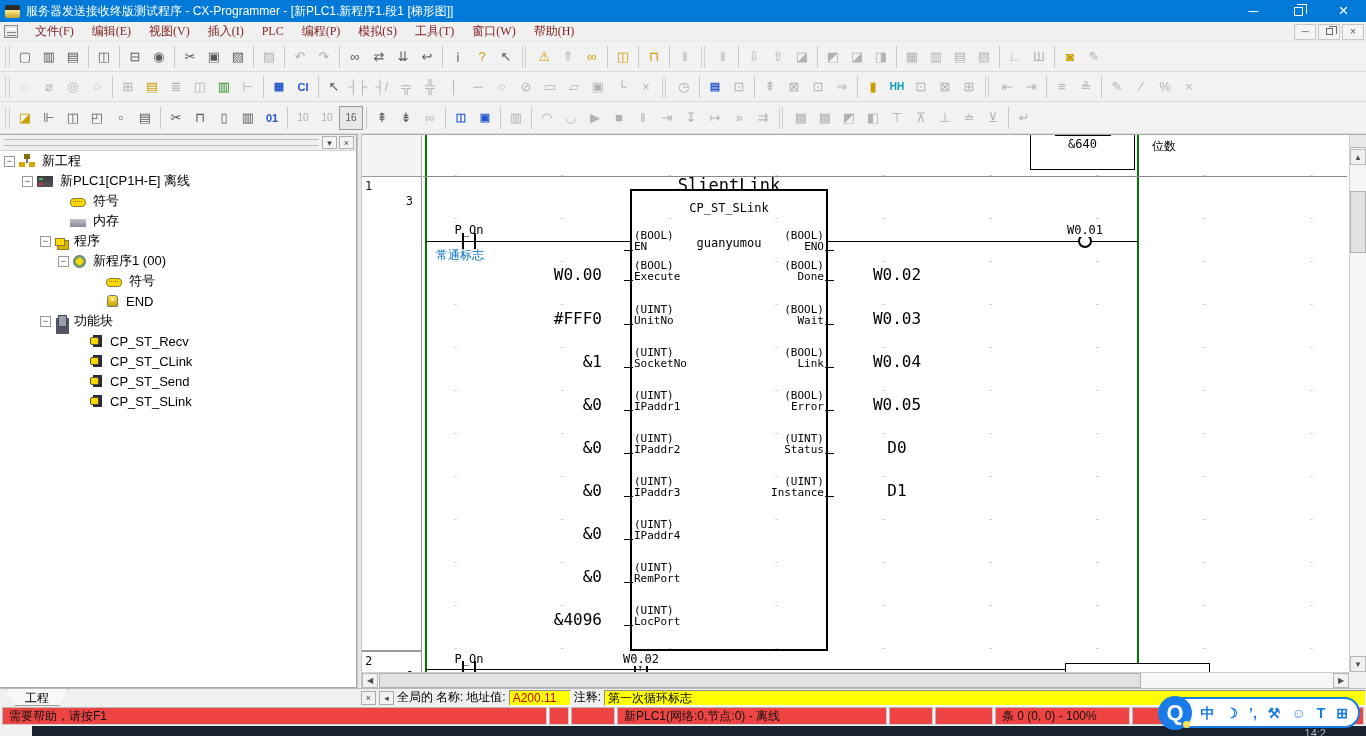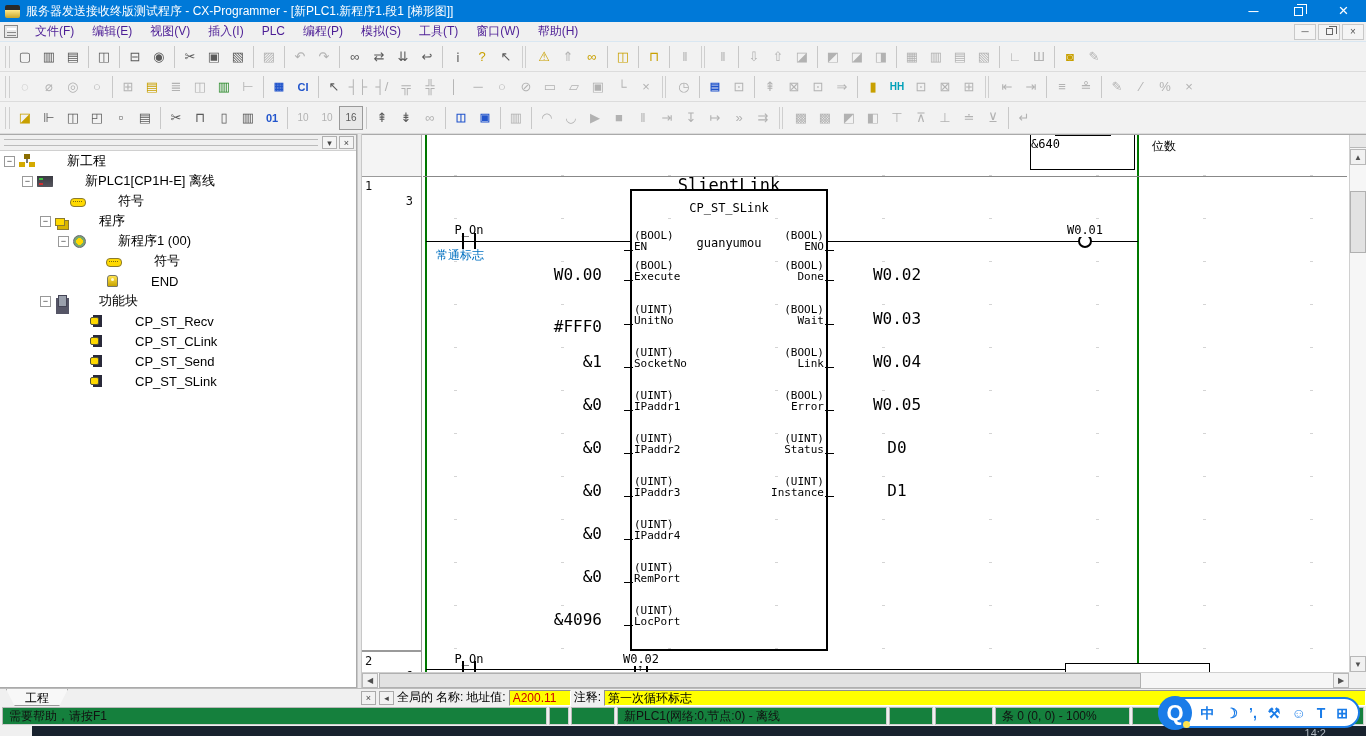--- a/index.html
+++ b/index.html
@@ -12,21 +12,21 @@
     background:linear-gradient(#2a2a2a,#2a2a2a) 0 0/15px 5px no-repeat, linear-gradient(#ffe98a,#c8a52a) 0 5px/15px 8px no-repeat; }
   #title-text { font-size:12px; white-space:nowrap; }
   #titlebar .wbtns { margin-left:auto; display:flex; height:100%; }
   .wbtn { width:45px; height:100%; display:flex; align-items:center; justify-content:center; font-size:14px; color:#fff; }
   .wbtn .rest { width:9px; height:9px; border:1px solid #fff; position:relative; }
   .wbtn .rest::before { content:""; position:absolute; left:2px; top:-4px; width:9px; height:9px; border:1px solid #fff; border-left:none; border-bottom:none; }
 
   
   #menubar { position:absolute; top:22px; left:0; right:0; height:20px; background:#f0f0f0; display:flex; align-items:center; border-bottom:1px solid #d9e7f2; }
   .mdiico { width:14px; height:13px; border:1px solid #888; margin:0 8px 0 4px; background:linear-gradient(#fff,#fff) 2px 2px/9px 2px no-repeat,linear-gradient(#888,#888) 2px 6px/9px 1px no-repeat,linear-gradient(#888,#888) 2px 9px/9px 1px no-repeat,#e8e8e8; }
-  .menu-item { padding:12px 9px; color:#4c1d95; }
+  .menu-item { padding:12px 9px; color:#7f1d1d;font-family:Liberation Serif, serif; }
   #menubar .mdibtns { margin-left:auto; display:flex; margin-right:2px; }
   .mdibtn { width:22px; height:16px; border:1px solid #c8c8c8; background:#f4f4f4; margin-left:2px; font-size:10px; color:#555; display:flex; align-items:center; justify-content:center; }
   .mdibtn .rest { width:7px; height:7px; border:1px solid #666; position:relative; }
   .mdibtn .rest::before{ content:""; position:absolute; left:2px; top:-3px; width:7px; height:7px; border:1px solid #666; border-left:none; border-bottom:none; }
 
   
   .toolbar { position:absolute; left:0; right:0; height:30px; background:#f2f2f2; border-bottom:1px solid #dcdcdc; display:flex; align-items:center; padding-left:2px; }
   #toolbar1 { top:42px; } #toolbar2 { top:72px; } #toolbar3 { top:102px; height:32px; }
   .grip { width:5px; height:22px; margin:0 3px; border-left:1px solid #cfcfcf; border-right:1px solid #cfcfcf; }
   .titem { width:24px; height:24px; display:flex; align-items:center; justify-content:center; font-size:13px; color:#5a5a5a; border:1px solid transparent; flex:none; overflow:hidden; }
@@ -43,21 +43,21 @@
   
   #main { position:absolute; top:134px; left:0; right:0; height:554px; display:flex; }
   
   #treepanel { width:357px; background:#fff; border:1px solid #aaa; border-left:none; position:relative; overflow:hidden; }
   #treehdr { height:16px; background:#f0f0f0; border-bottom:1px solid #d0d0d0; display:flex; align-items:center; }
   #treehdr .griplines { flex:1; height:7px; margin:0 4px; border-top:1px solid #bbb; border-bottom:1px solid #bbb; }
   .thbtn { width:15px; height:13px; border:1px solid #b0b0b0; background:#f4f4f4; font-size:9px; color:#444; display:flex; align-items:center; justify-content:center; margin-right:2px; }
   .tree-row { height:20px; display:flex; align-items:center; white-space:nowrap; color:#000; font-size:13px; }
   .texp { width:11px; height:11px; border:1px solid #999; background:#fff; font-size:9px; line-height:9px; text-align:center; color:#333; margin-right:4px; flex:none; }
   .texp:empty { visibility:hidden; }
-  .tree-row .lbl { padding:1px 3px;margin-left:25px; }
+  .tree-row .lbl { padding:1px 3px; }
   .tree-row.sel .lbl { background:#e0e0e0; border:1px dotted #9a9a9a; }
   .ico { width:16px; height:14px; margin-right:4px; position:relative; flex:none; background-repeat:no-repeat; }
   .i-proj { background-image:linear-gradient(#8a6d00,#8a6d00),linear-gradient(#d4aa00,#d4aa00),linear-gradient(#d4aa00,#d4aa00),linear-gradient(#777,#777);
             background-position:5px 0,0 8px,10px 8px,7px 4px; background-size:6px 5px,6px 5px,6px 5px,2px 5px; }
   .i-plc { border-radius:2px; background-image:linear-gradient(#40c040,#40c040),linear-gradient(#d03030,#d03030),linear-gradient(#3a3a42,#56565e); background-position:2px 4px,2px 9px,0 2px; background-size:4px 2px,4px 2px,16px 11px; }
   .i-sym { height:9px; margin-top:2px; background:#ffd900; border:1px solid #8a7a30; border-radius:4px; }
   .i-sym::after { content:""; position:absolute; left:2px; top:2px; width:9px; height:3px; border-top:1px dotted #7a6a10; }
   .i-set { width:12px; height:13px; margin:0 4px 0 0; background:#fff; border:1px solid #777; }
   .i-set::after { content:""; position:absolute; left:2px; bottom:2px; width:5px; height:5px; background:#ffd900; border:1px solid #886; border-radius:50%; }
   .i-mem { height:8px; margin-top:3px; background:repeating-linear-gradient(90deg,#666 0 1px,transparent 1px 3px) 1px -2px/14px 2px no-repeat, repeating-linear-gradient(90deg,#666 0 1px,transparent 1px 3px) 1px 8px/14px 2px no-repeat, linear-gradient(#c0c0c8,#8a8a92) 0 0/16px 8px no-repeat; }
@@ -93,21 +93,21 @@
   #fbblock { left:268px; top:54px; width:198px; height:462px; border:2px solid #000; background:transparent; }
   .lpin,.rpin { position:absolute; font-family:"DejaVu Sans Mono",monospace; font-size:11px; line-height:11px; color:#000; height:22px; }
   .lpins .lpin { left:272px; }
   .lpin::after { content:""; position:absolute; left:-10px; bottom:1px; width:9px; height:1px; background:#000; }
   .rpins .rpin { left:300px; width:162px; text-align:right; }
   .rpin::after { content:""; position:absolute; right:-10px; bottom:1px; width:9px; height:1px; background:#000; }
   .lpins .lpin:nth-of-type(1){top:95px}.lpins .lpin:nth-of-type(2){top:125px}.lpins .lpin:nth-of-type(3){top:169px}.lpins .lpin:nth-of-type(4){top:212px}.lpins .lpin:nth-of-type(5){top:255px}.lpins .lpin:nth-of-type(6){top:298px}.lpins .lpin:nth-of-type(7){top:341px}.lpins .lpin:nth-of-type(8){top:384px}.lpins .lpin:nth-of-type(9){top:427px}.lpins .lpin:nth-of-type(10){top:470px}
   .rpins .rpin:nth-of-type(1){top:95px}.rpins .rpin:nth-of-type(2){top:125px}.rpins .rpin:nth-of-type(3){top:169px}.rpins .rpin:nth-of-type(4){top:212px}.rpins .rpin:nth-of-type(5){top:255px}.rpins .rpin:nth-of-type(6){top:298px}.rpins .rpin:nth-of-type(7){top:341px}
   .ival,.oval { position:absolute; font-family:"DejaVu Sans Mono",monospace; font-size:16px; color:#000; }
   .ivals .ival { left:120px; width:120px; text-align:right; }
-  .ivals .ival:nth-of-type(1){top:130px}.ivals .ival:nth-of-type(2){top:182px}.ivals .ival:nth-of-type(3){top:217px}.ivals .ival:nth-of-type(4){top:260px}.ivals .ival:nth-of-type(5){top:303px}.ivals .ival:nth-of-type(6){top:346px}.ivals .ival:nth-of-type(7){top:389px}.ivals .ival:nth-of-type(8){top:432px}.ivals .ival:nth-of-type(9){top:475px}
+  .ivals .ival:nth-of-type(1){top:130px}.ivals .ival:nth-of-type(2){top:174px}.ivals .ival:nth-of-type(3){top:217px}.ivals .ival:nth-of-type(4){top:260px}.ivals .ival:nth-of-type(5){top:303px}.ivals .ival:nth-of-type(6){top:346px}.ivals .ival:nth-of-type(7){top:389px}.ivals .ival:nth-of-type(8){top:432px}.ivals .ival:nth-of-type(9){top:475px}
   .ovals .oval { left:492px; width:86px; text-align:center; }
   .ovals .oval:nth-of-type(1){top:130px}.ovals .oval:nth-of-type(2){top:174px}.ovals .oval:nth-of-type(3){top:217px}.ovals .oval:nth-of-type(4){top:260px}.ovals .oval:nth-of-type(5){top:303px}.ovals .oval:nth-of-type(6){top:346px}
 
   
   .sbtn { position:absolute; background:#f1f1f1; border:1px solid #b8b8b8; color:#505050; font-size:8px; display:flex; align-items:center; justify-content:center; }
   #vsb { position:absolute; right:0; top:0; width:17px; bottom:16px; background:#f6f6f6; border-left:1px solid #d0d0d0; }
   #vsb .split { position:absolute; top:0; left:0; right:0; height:13px; background:#e8e8e8; border-bottom:1px solid #b8b8b8; }
   #vsb .up { top:14px; left:0; right:0; height:16px; }
   #vsb .down { bottom:0; left:0; right:0; height:16px; }
   #vsb .thumb { position:absolute; top:56px; left:0; right:0; height:62px; background:#e2e2e2; border:1px solid #b0b0b0; }
@@ -120,21 +120,21 @@
   
   #tabbar { position:absolute; top:688px; left:0; width:357px; height:18px; background:#f0f0f0; border-top:1px solid #bbb; display:flex; }
   #proj-tab { margin-left:6px; padding:1px 18px 0; background:#f8f8f8; border:1px solid #999; border-top:none; clip-path:polygon(0 0,100% 0,86% 100%,14% 100%); font-size:12px; }
   #fieldbar { position:absolute; top:688px; left:357px; right:0; height:18px; background:#f0f0f0; border-top:1px solid #bbb; display:flex; align-items:center; gap:3px; padding-left:4px; }
   .fbtn { width:15px; height:14px; border:1px solid #aaa; background:#f2f2f2; font-size:9px; color:#444; display:flex; align-items:center; justify-content:center; flex:none; }
   .flabel { font-size:12px; color:#000; white-space:nowrap; }
   .ffield { height:16px; background:#ffff00; border:1px solid #909090; border-right-color:#fff; border-bottom-color:#fff; font-size:12px; padding:0 3px; line-height:14px; white-space:nowrap; overflow:hidden; }
   #f-name { width:258px; } #f-addr { width:62px; color:#cc0000; } #f-comment { flex:1; margin-right:0; }
 
   #statusbar { position:absolute; top:706px; left:0; right:0; height:20px; background:#f0f0f0; display:flex; align-items:stretch; gap:2px; padding:1px 2px; }
-  .sbpanel { border:1px solid #d0d0d0; border-top-color:#b8b8b8; border-left-color:#b8b8b8; background:#15803d; font-size:12px; color:#111; display:flex; align-items:center; padding:0 6px; white-space:nowrap; overflow:hidden; flex:none; }
+  .sbpanel { border:1px solid #d0d0d0; border-top-color:#b8b8b8; border-left-color:#b8b8b8; background:#ef4444; font-size:12px; color:#111; display:flex; align-items:center; padding:0 6px; white-space:nowrap; overflow:hidden; flex:none; }
   .sbpanel.grow { flex:1; }
 
   #taskbar { position:absolute; top:726px; left:0; right:0; height:10px; background:#18222e; color:#aeb6bf; font-size:11px; overflow:hidden;margin-left:32px; }
   #clock { position:absolute; right:40px; top:1px; }
 
   
   #ime { position:absolute; right:6px; top:697px; width:196px; height:31px; background:#fff; border:2px solid #1a7ce8; border-radius:16px; display:flex; align-items:center; justify-content:flex-end; gap:8px; padding:0 10px 0 34px; z-index:30; }
   #ime-logo { position:absolute; left:-8px; top:-3px; width:34px; height:34px; border-radius:50%; background:#1a7ce8; color:#fff; font-size:22px; font-weight:bold; display:flex; align-items:center; justify-content:center; }
   #ime-logo::after { content:""; position:absolute; right:2px; bottom:2px; width:7px; height:7px; border-radius:50%; background:#ffe34d; }
   .imeico { color:#1a7ce8; font-size:14px; font-weight:bold; line-height:1; }
@@ -375,20 +375,26 @@
           </div>
 
           <div class="tree-row">
             <span class="indent" style="padding-left: 55px;"></span>
             <span class="texp"></span>
             <span class="ico i-sym"></span>
             <span class="lbl">符号</span>
           </div>
 
 
+          <div class="tree-row">
+            <span class="indent" style="padding-left: 55px;"></span>
+            <span class="texp"></span>
+            <span class="ico i-mem"></span>
+            <span class="lbl">内存</span>
+          </div>
 
           <div class="tree-row">
             <span class="indent" style="padding-left: 40px;"></span>
             <span class="texp">−</span>
             <span class="ico i-prog"></span>
             <span class="lbl">程序</span>
           </div>
 
           <div class="tree-row">
             <span class="indent" style="padding-left: 58px;"></span>
@@ -462,21 +468,21 @@
         <div class="mcell" style="top:516px;height:24px;">
           <span class="rnum">2</span>
           <span class="rstep">6</span>
         </div>
 
         <div class="abs busL"></div>
         <div class="abs busR"></div>
 
         <div class="abs" style="left:668px;top:0;width:105px;height:35px;border:1px solid #000;border-top:none;">
           <div class="abs" style="left:24px;top:0;width:56px;height:1px;background:#000;"></div>
-          <div class="mono" style="text-align:left;padding-top:2px;font-size:12px;">&amp;640</div>
+          <div class="mono" style="text-align:center;padding-top:2px;font-size:12px;">&amp;640</div>
         </div>
         <div class="abs" style="left:790px;top:3px;font-size:12px;color:#000;">位数</div>
         <div class="abs" style="left:61px;top:41px;width:924px;height:1px;background:#888;"></div>
 
         <div class="abs wire" style="left:64px;top:106px;width:204px;"></div>
         <div class="abs contact" style="left:100px;top:98px;"></div>
         <div class="abs mono" style="left:75px;top:88px;width:64px;text-align:center;font-size:12px;">P_On</div>
         <div class="abs" style="left:74px;top:112px;width:70px;font-size:12px;color:#0070c0;">常通标志</div>
 
         <div class="abs" id="fbblock"></div>

